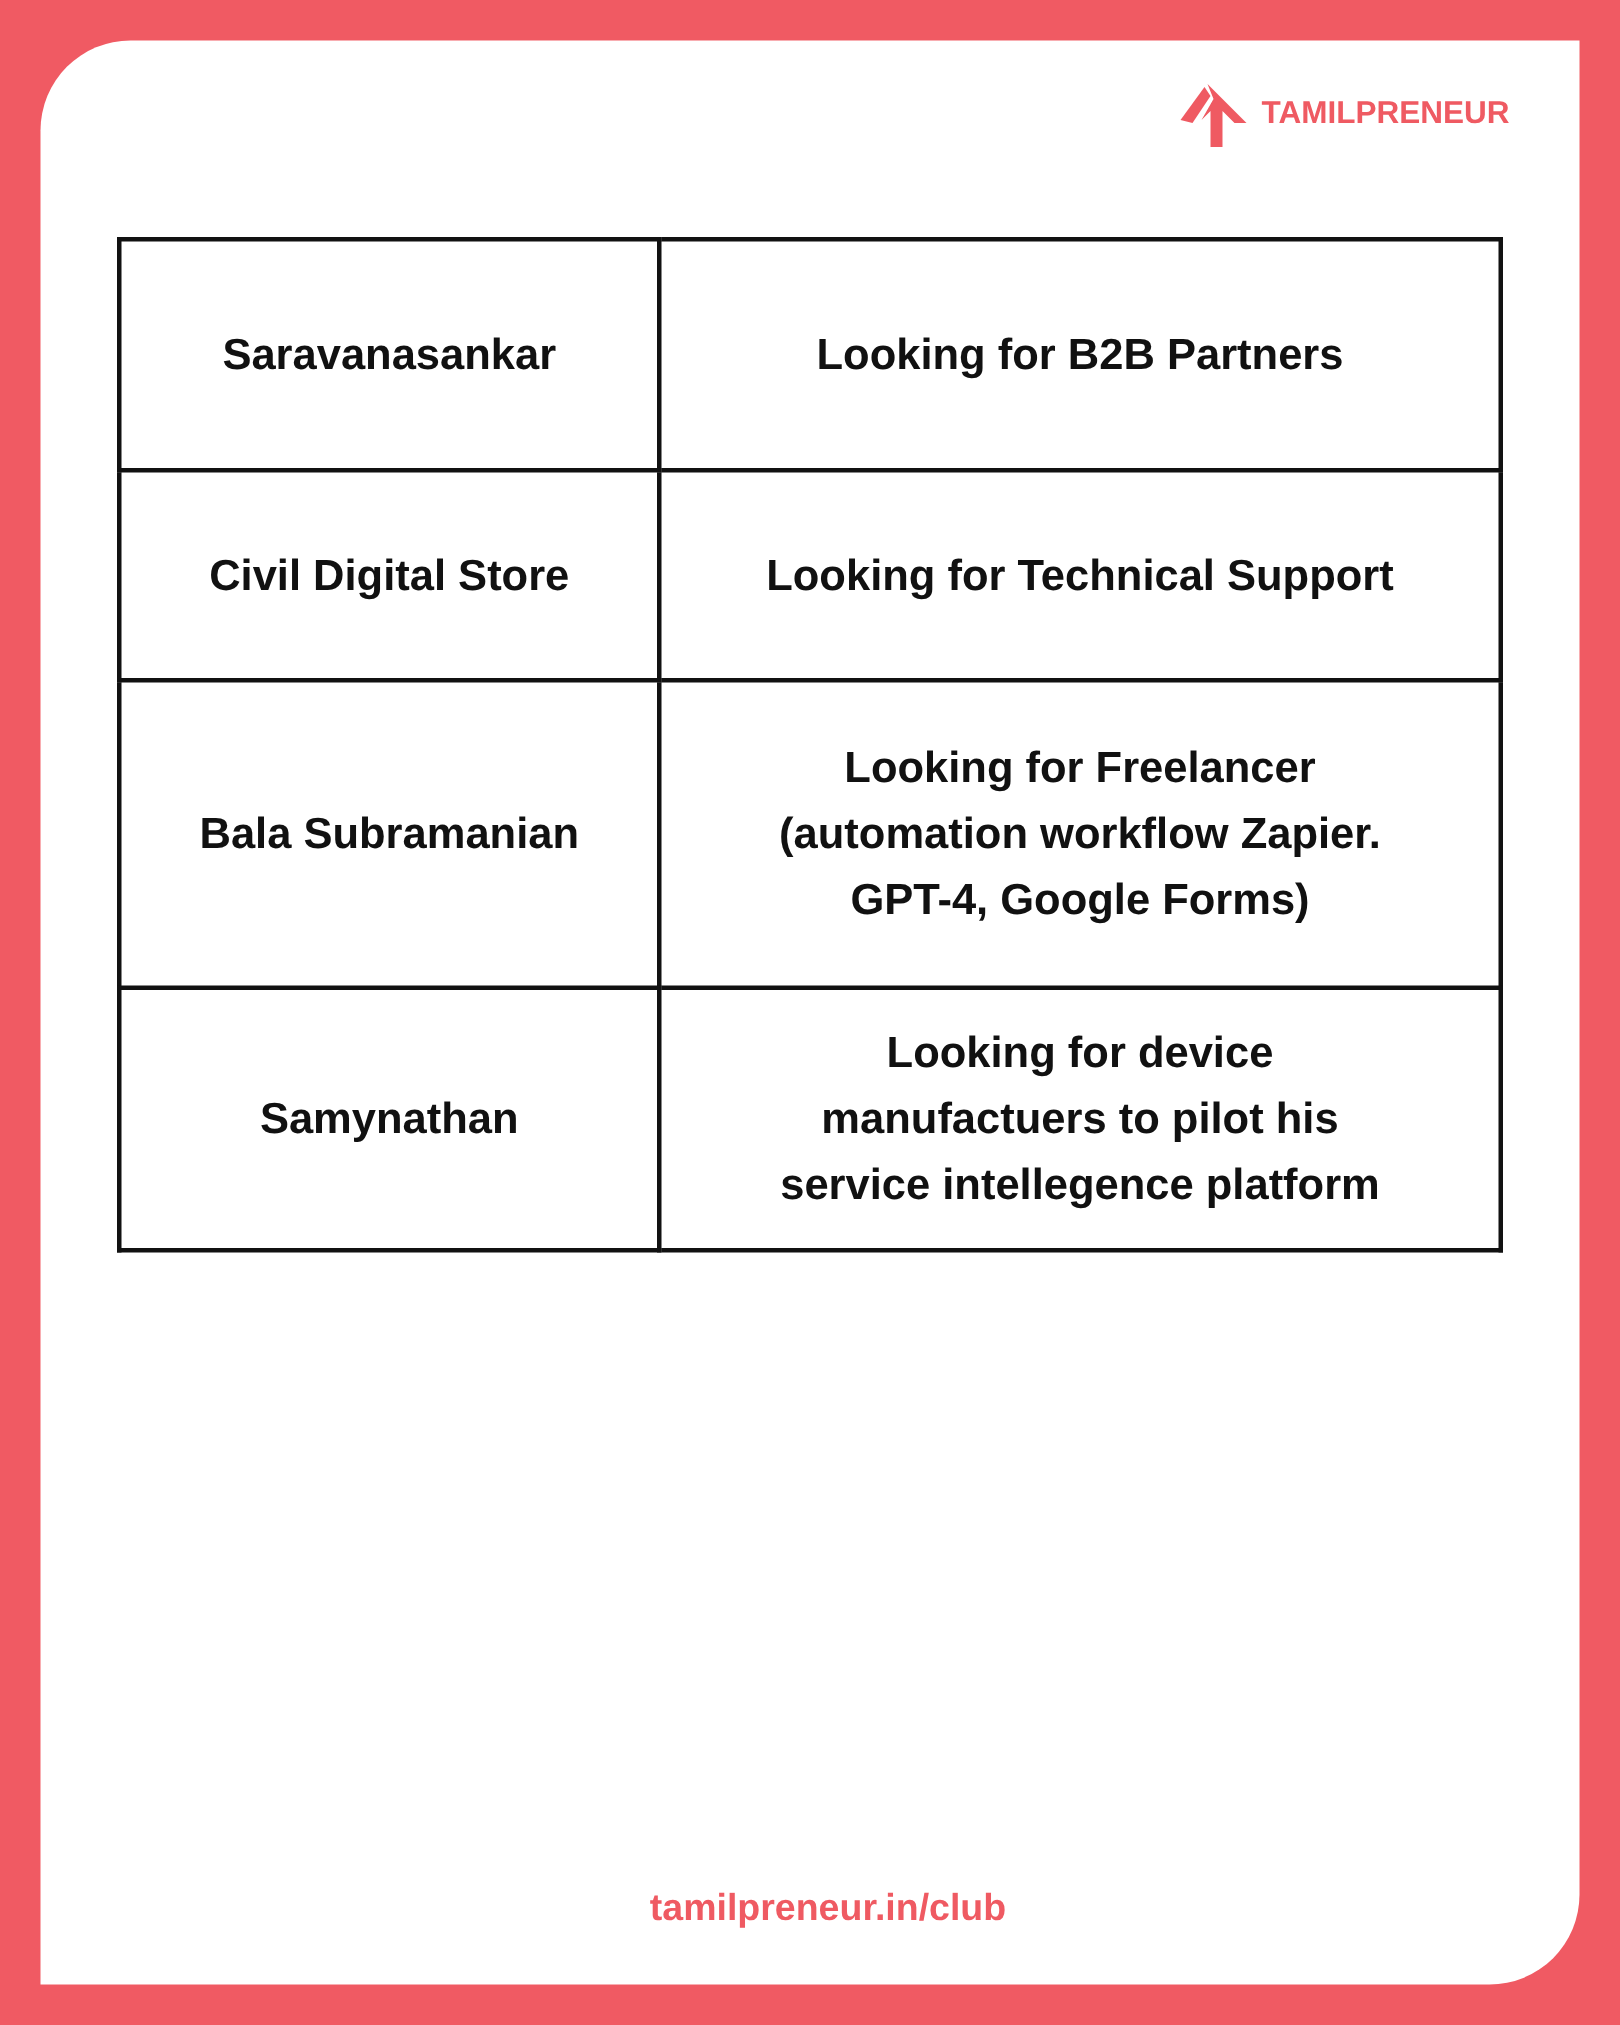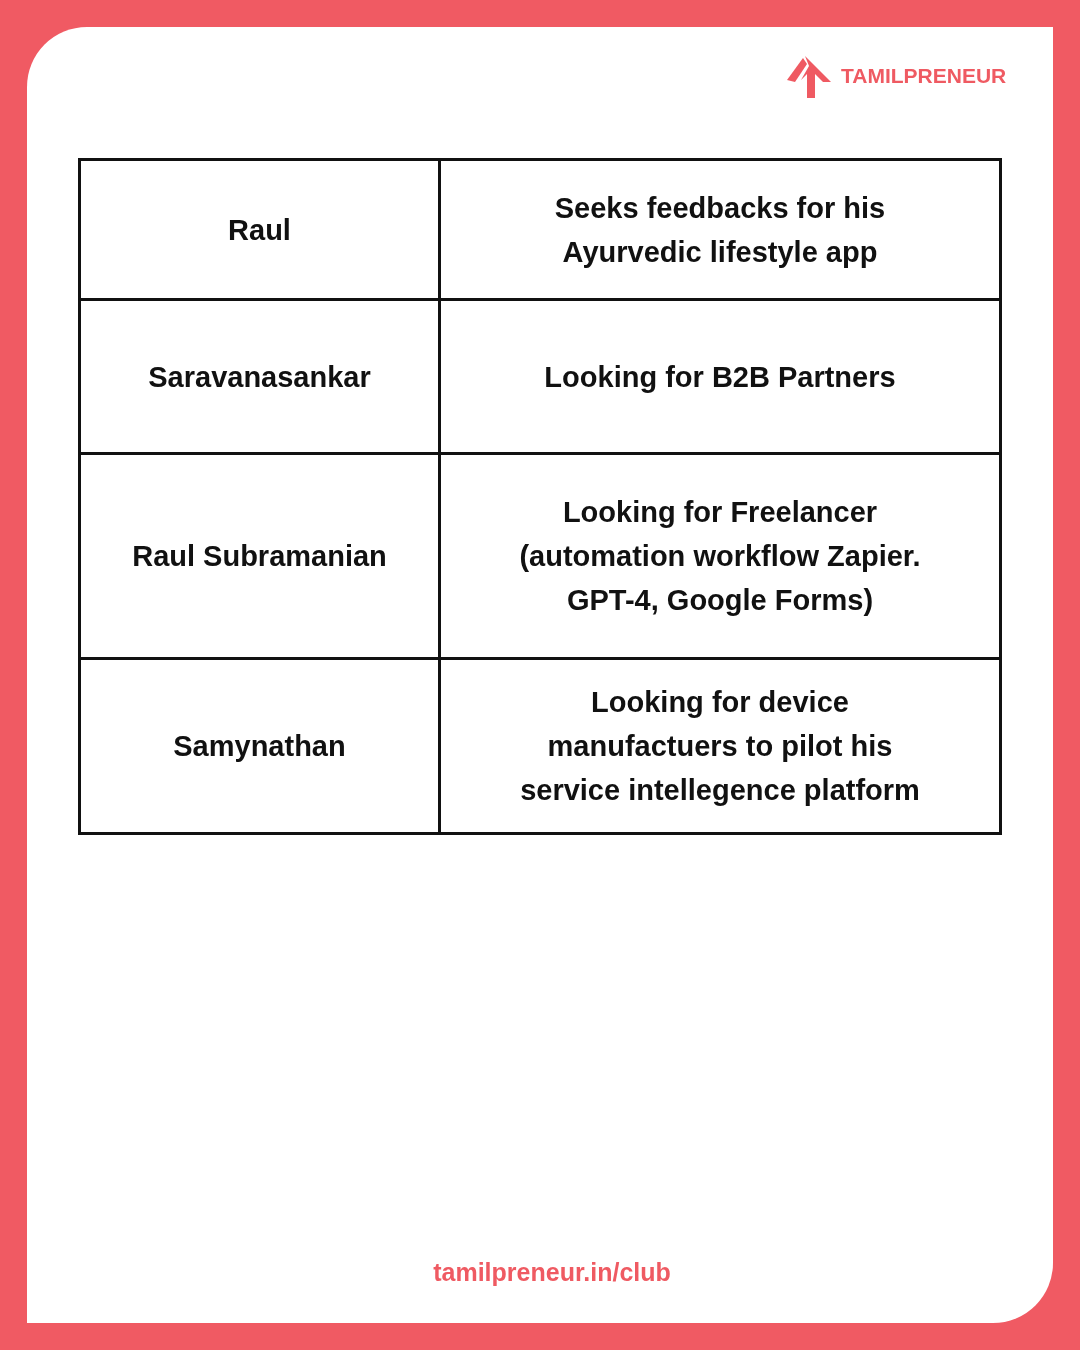--- a/index.html
+++ b/index.html
@@ -25,32 +25,30 @@
   </svg>
   <span class="logo-text">TAMILPRENEUR</span>
 </div>
 
 <table>
   <colgroup>
       <col class="c1">
       <col>
     </colgroup>
   <tbody>
-  <tr style="height:140px">
-    <td>Raul</td>
-    <td>
-          <div style="width:380px;margin:0 auto">Seeks feedbacks for his Ayurvedic lifestyle app</div>
-        </td>
-  </tr>
   <tr style="height:154px">
     <td>Saravanasankar</td>
     <td>Looking for B2B Partners</td>
   </tr>
+  <tr style="height:140px">
+    <td>Civil Digital Store</td>
+    <td>Looking for Technical Support</td>
+  </tr>
   <tr style="height:205px">
-    <td>Raul Subramanian</td>
+    <td>Bala Subramanian</td>
     <td>
           <div style="width:470px;margin:0 auto">Looking for Freelancer (automation workflow Zapier. GPT-4, Google Forms)</div>
         </td>
   </tr>
   <tr style="height:175px">
     <td>Samynathan</td>
     <td>
           <div style="width:450px;margin:0 auto">Looking for device manufactuers to pilot his service intellegence platform</div>
         </td>
   </tr>

